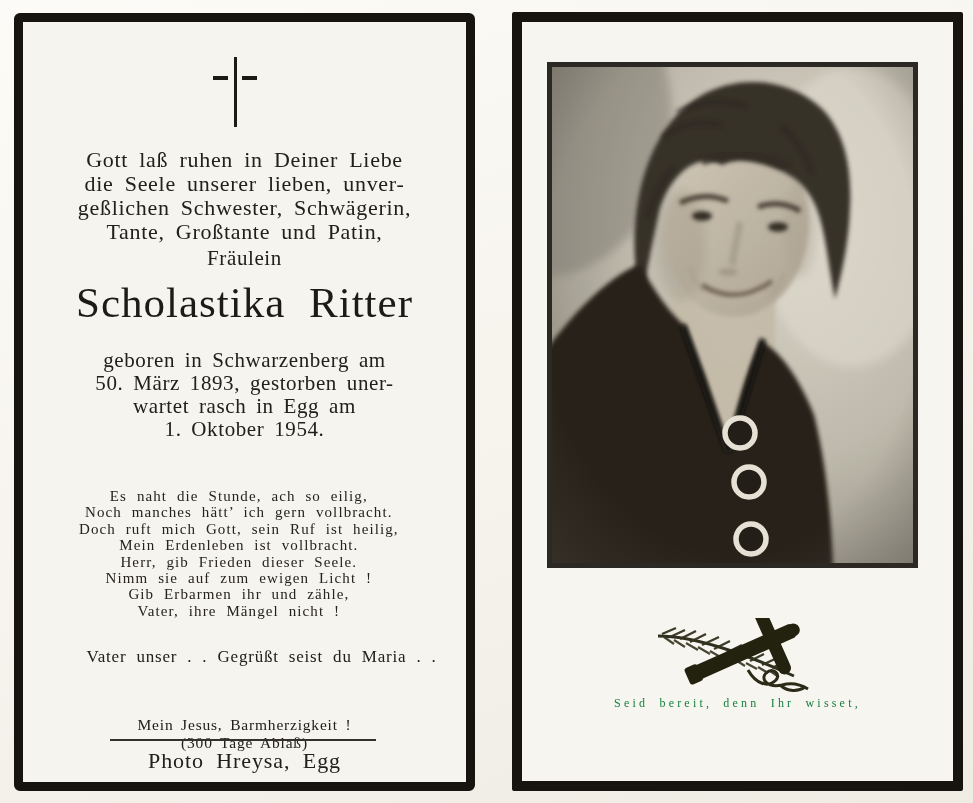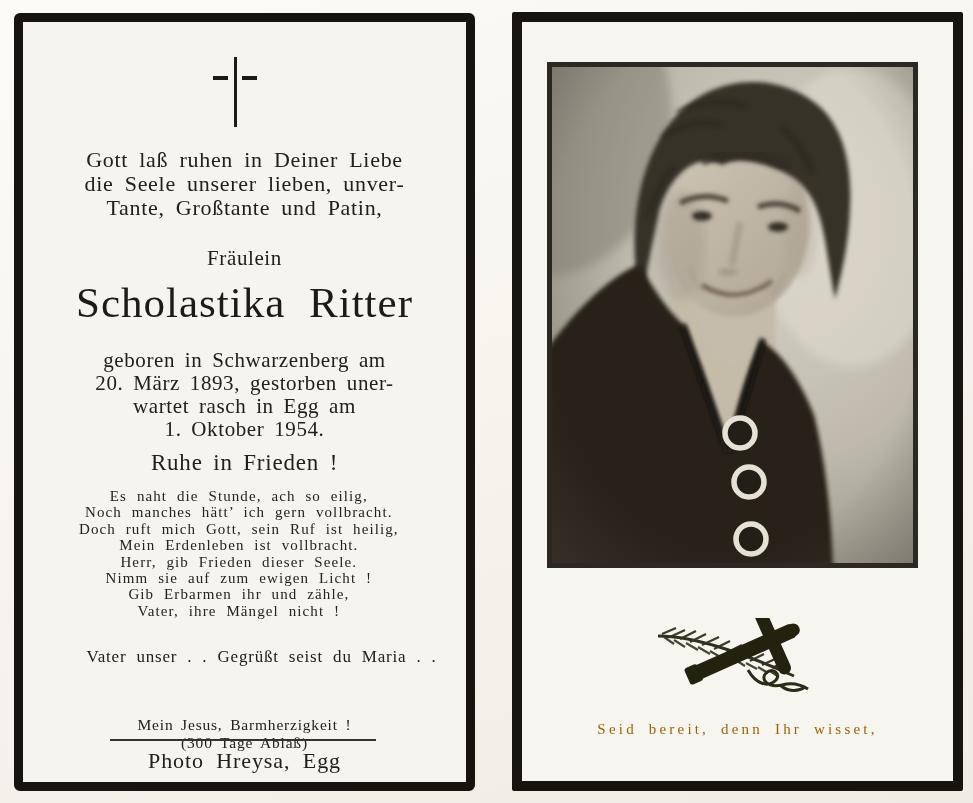--- a/index.html
+++ b/index.html
@@ -42,53 +42,53 @@
   .cross .h-l{position:absolute;left:0;top:19px;width:15px;height:4px;background:#1c1a16;}
   .cross .h-r{position:absolute;left:29px;top:19px;width:15px;height:4px;background:#1c1a16;}
 
   
   .photo-frame{
     position:absolute;left:25px;top:40px;width:371px;height:506px;
     border:5px solid #2c2924;background:#b9b5aa;
   }
   .photo-frame svg{display:block;}
   .illustration{position:absolute;left:130px;top:596px;width:170px;height:84px;}
-  .caption{top:694px;font-size:15px;line-height:27px;letter-spacing:3.2px;word-spacing:5px;color:#a16207;}
+  .caption{top:668px;font-size:12px;line-height:27px;letter-spacing:3.2px;word-spacing:5px;color:#15803d;}
 </style>
 </head>
 <body>
 
 <div class="scan">
 
   <div class="card card-left">
 
     <div class="cross">
       <div class="v"></div>
       <div class="h-l"></div>
       <div class="h-r"></div>
     </div>
 
     <div class="blk intro">
       <div>Gott laß ruhen in Deiner Liebe</div>
       <div>die Seele unserer lieben, unver-</div>
+      <div>geßlichen Schwester, Schwägerin,</div>
       <div>Tante, Großtante und Patin,</div>
     </div>
 
     <div class="blk fraulein">Fräulein</div>
 
     <div class="blk name">Scholastika Ritter</div>
 
     <div class="blk dates">
       <div>geboren in Schwarzenberg am</div>
-      <div>20. März 1893, gestorben uner-</div>
+      <div>50. März 1893, gestorben uner-</div>
       <div>wartet rasch in Egg am</div>
       <div>1. Oktober 1954.</div>
     </div>
 
-    <div class="blk ruhe">Ruhe in Frieden !</div>
 
     <div class="poem">
       <div>Es naht die Stunde, ach so eilig,</div>
       <div>Noch manches hätt’ ich gern vollbracht.</div>
       <div>Doch ruft mich Gott, sein Ruf ist heilig,</div>
       <div>Mein Erdenleben ist vollbracht.</div>
       <div>Herr, gib Frieden dieser Seele.</div>
       <div>Nimm sie auf zum ewigen Licht !</div>
       <div>Gib Erbarmen ihr und zähle,</div>
       <div>Vater, ihre Mängel nicht !</div>

